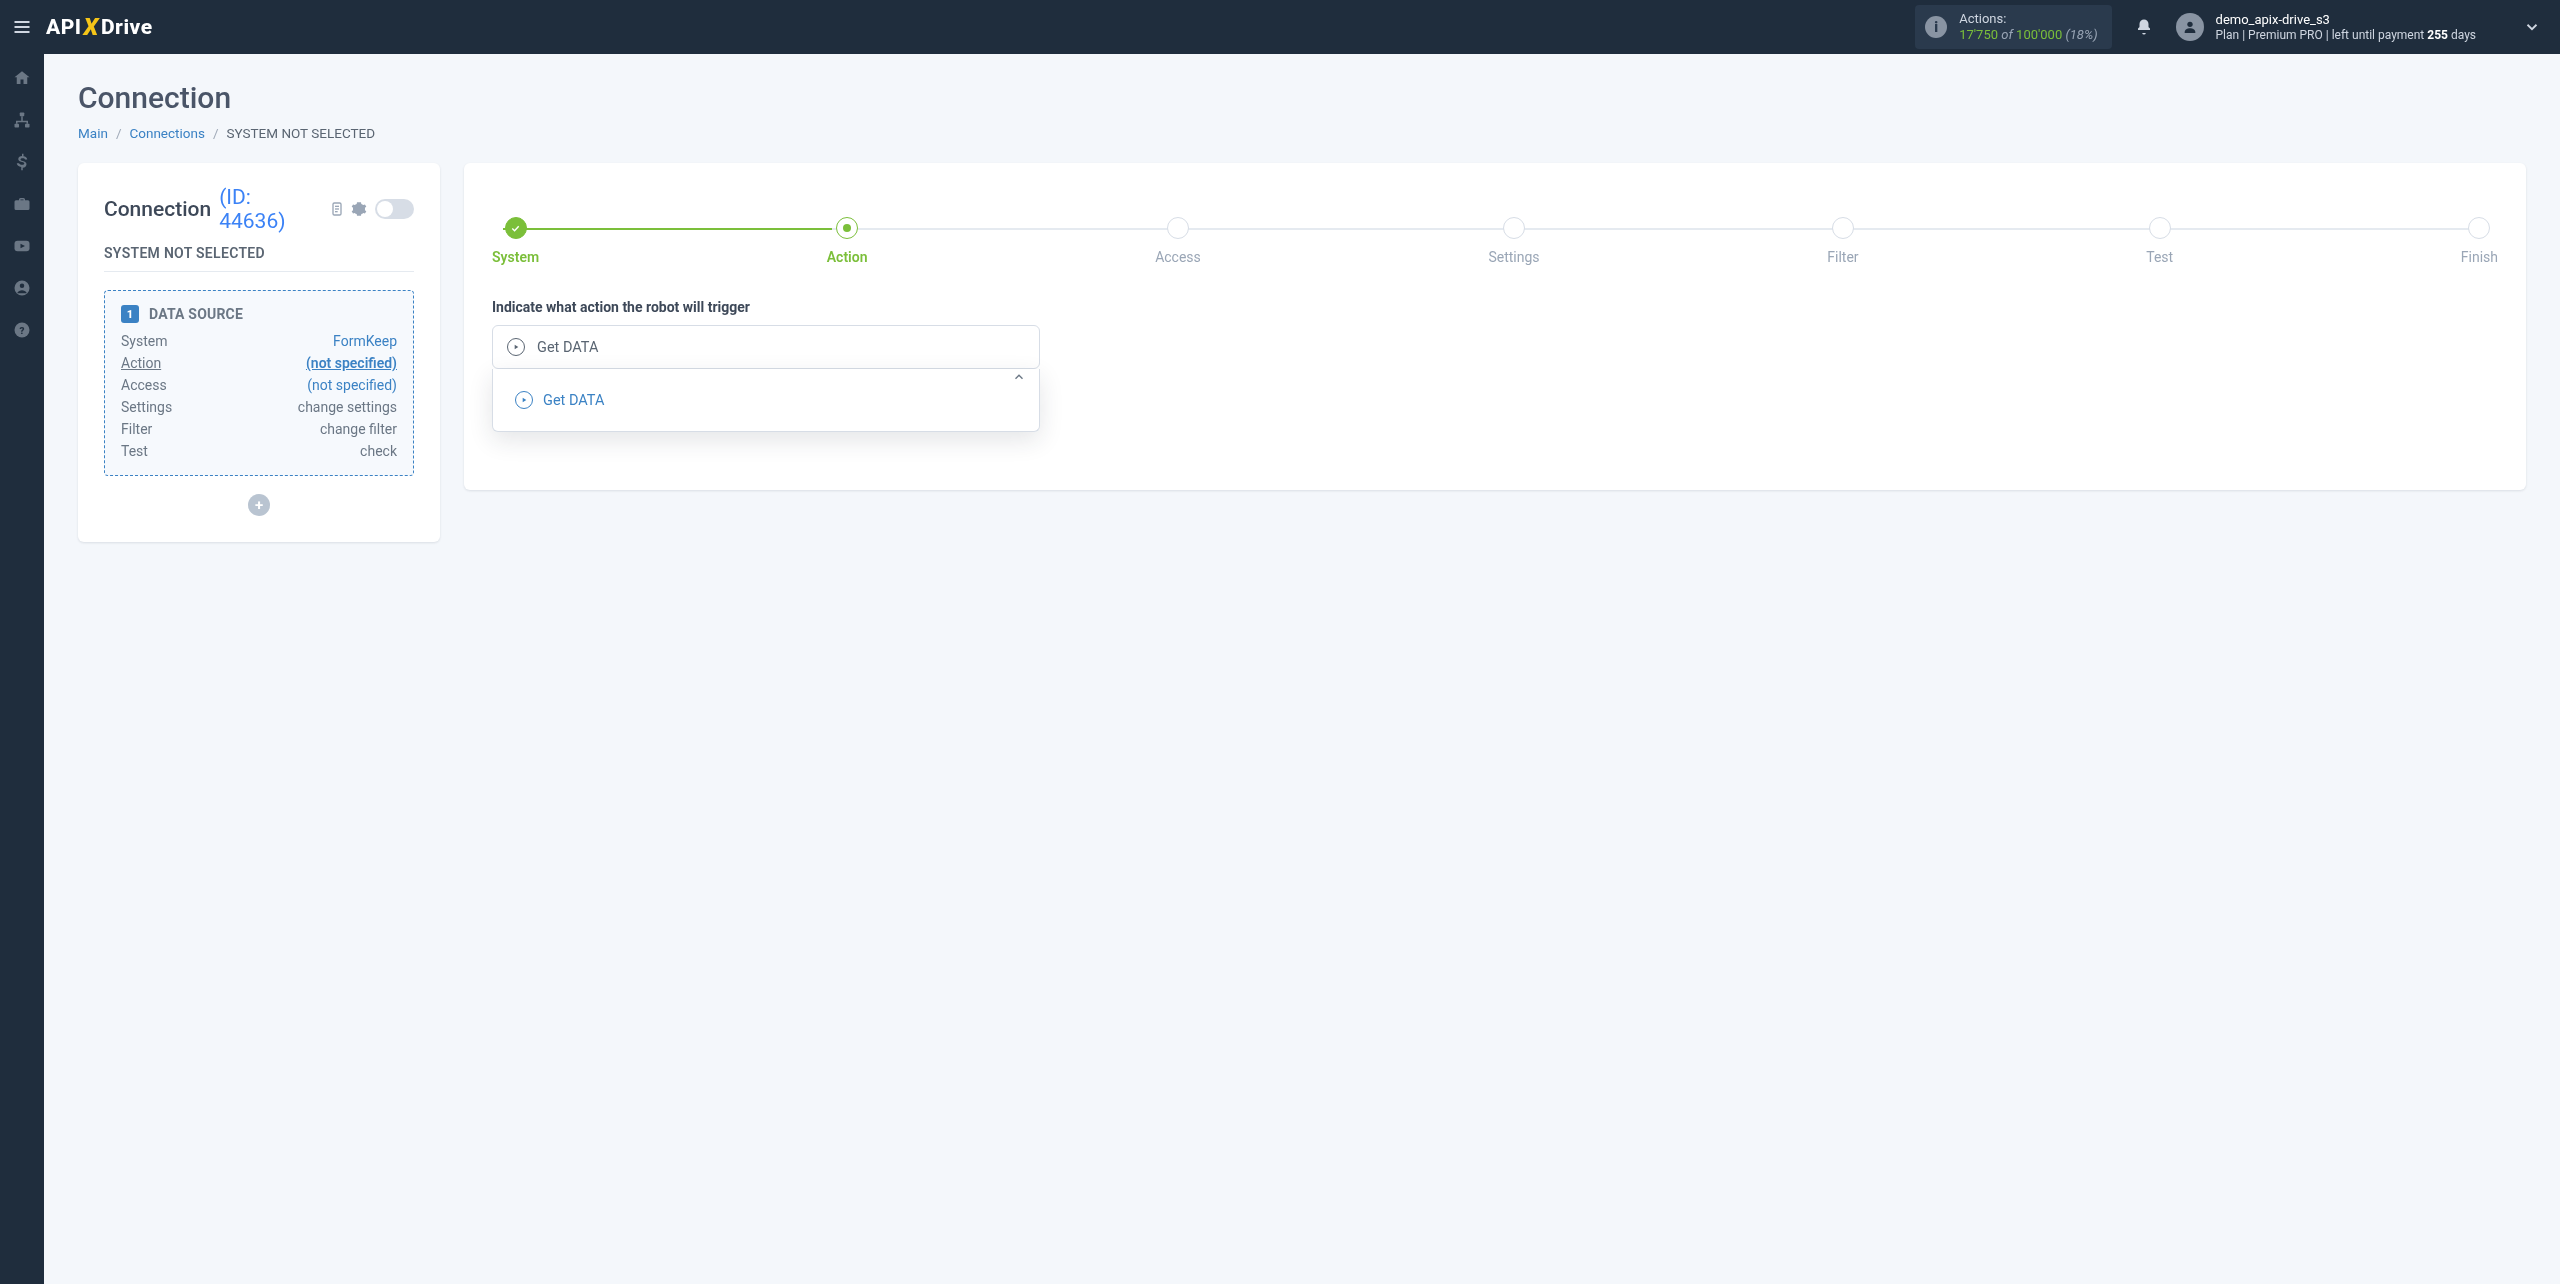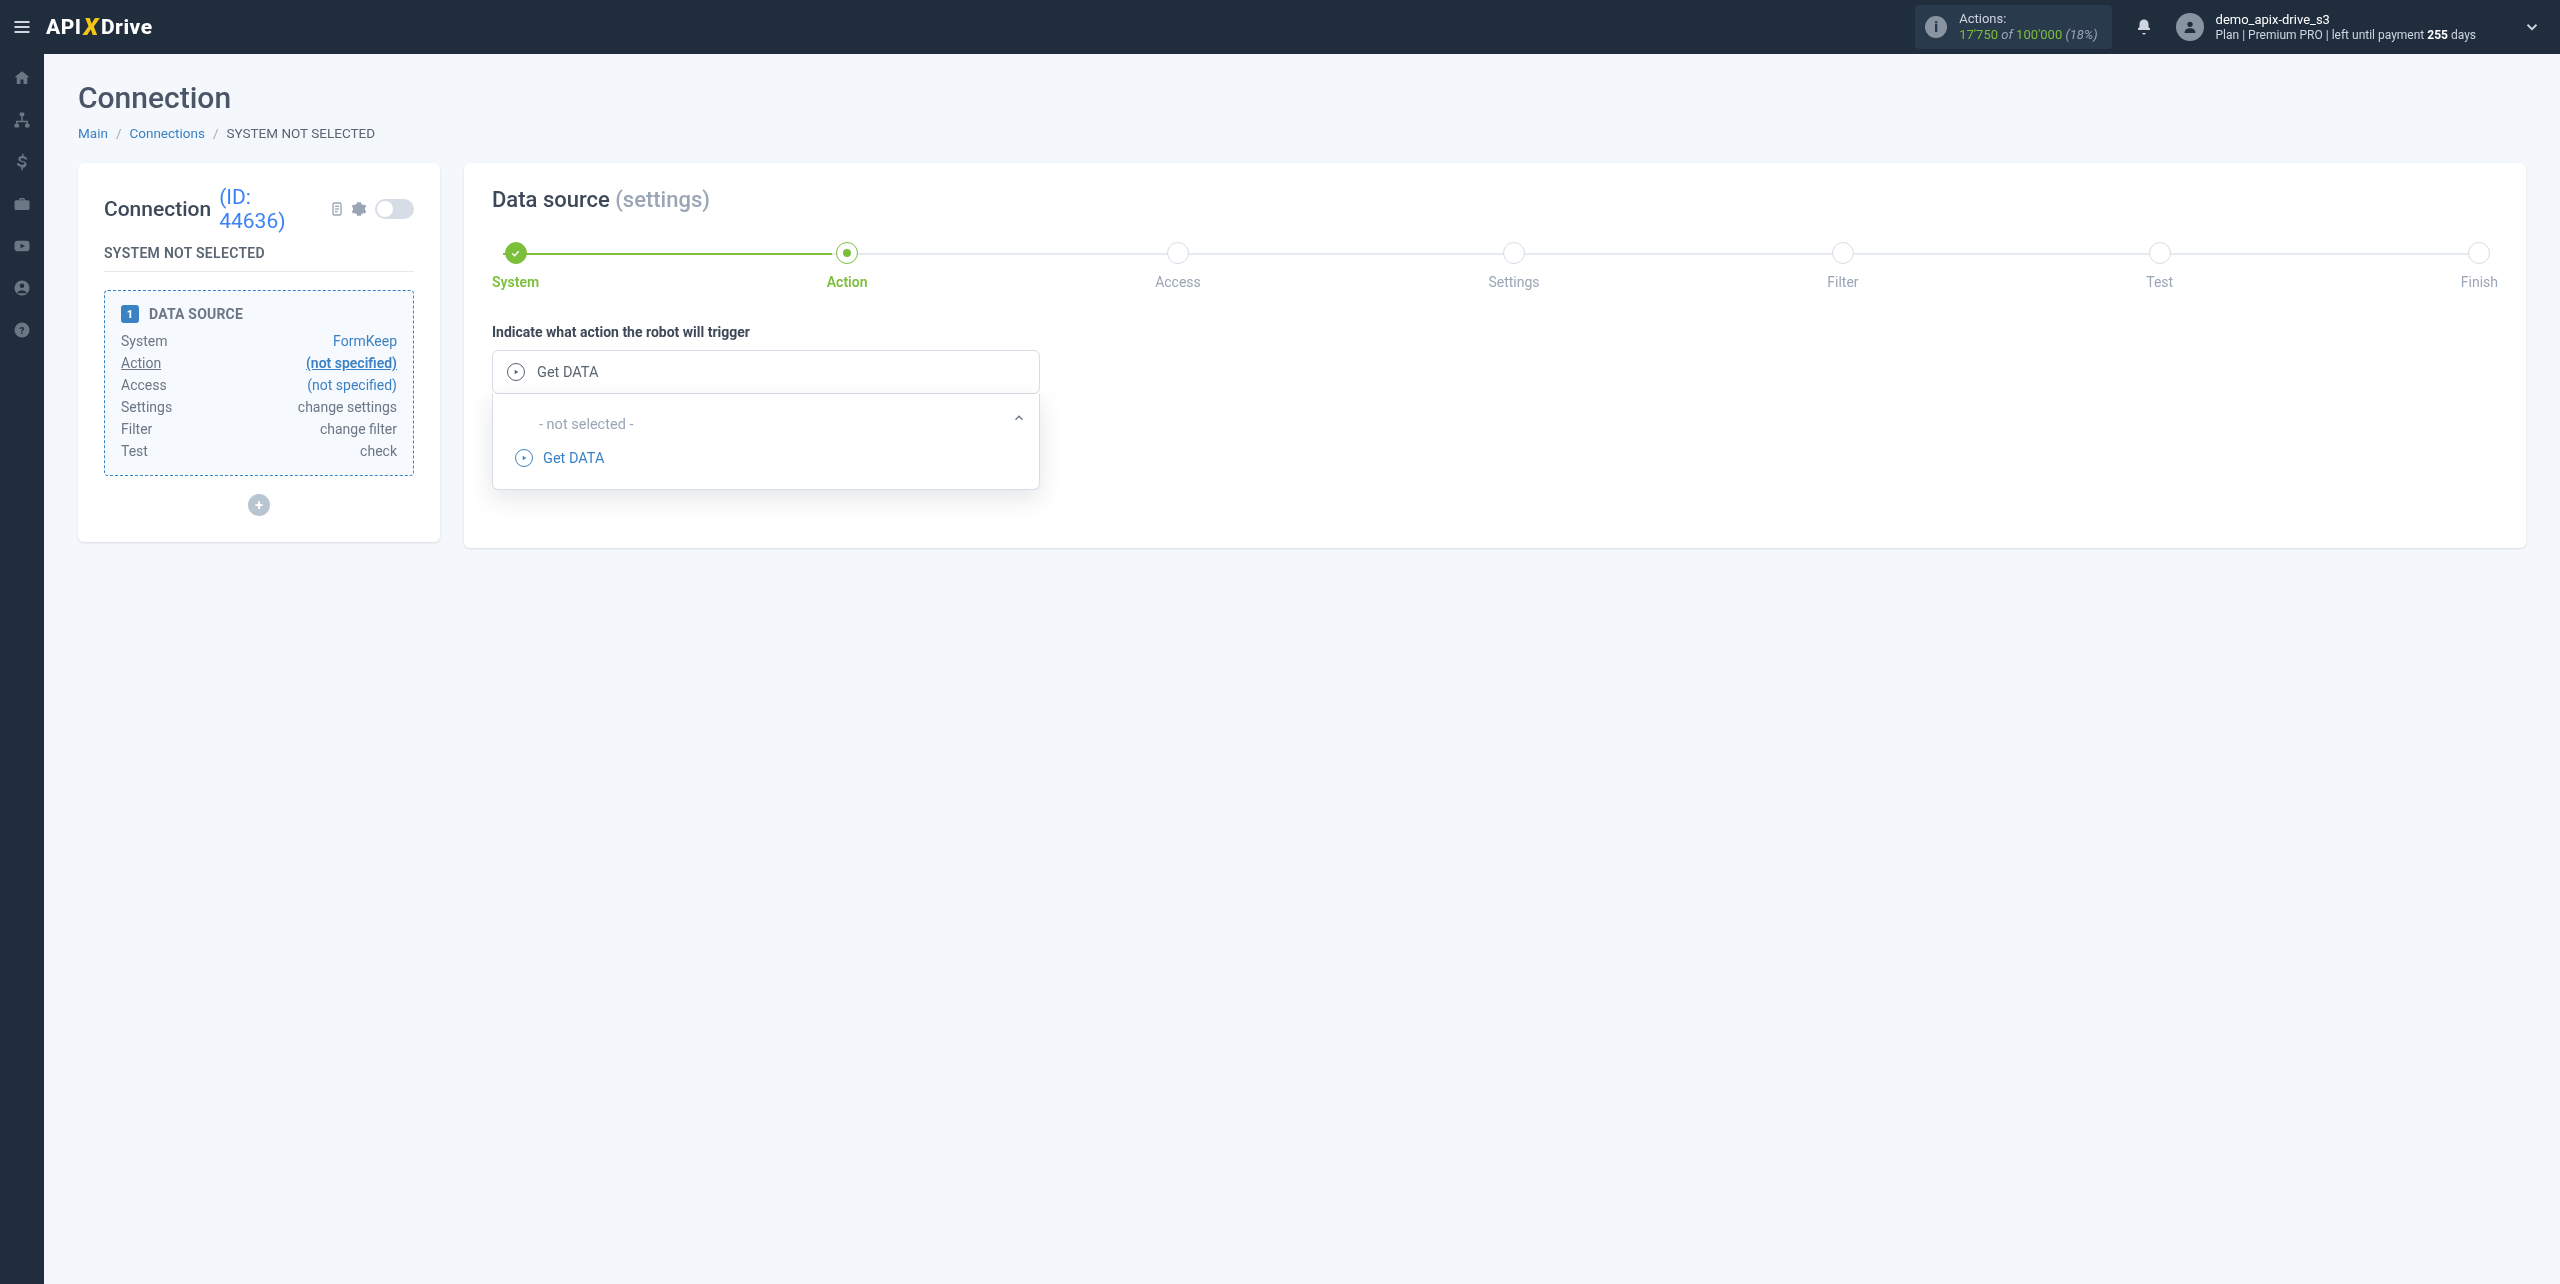--- a/index.html
+++ b/index.html
@@ -282,24 +282,20 @@
 
             <div class="k">Test</div>
             <div class="v">check</div>
           </div>
         </div>
 
         <div class="add-round">+</div>
       </div>
 
       <div class="card right-card">
-        <div class="rc-title">
-          <span>Data source</span>
-          <span class="muted">(settings)</span>
-        </div>
 
         <div class="stepper">
           <div class="step-line">
               <div class="fill" style="width:16.6%"></div>
             </div>
           <div class="step done">
             <div class="dot">
                 <svg width="11" height="11" viewBox="0 0 24 24" fill="none" stroke="#fff" stroke-width="3">
                   <polyline points="5 12 10 17 19 7"></polyline>
                 </svg>
@@ -344,21 +340,20 @@
             <span>Get DATA</span>
             <span class="select-caret">
               <svg width="14" height="14" viewBox="0 0 24 24" fill="none" stroke="currentColor" stroke-width="2.4">
                   <polyline points="6 15 12 9 18 15"></polyline>
                 </svg>
             </span>
           </div>
 
           <div class="dropdown">
 
-            <div class="opt">- not selected -</div>
             <div class="opt selectable">
               <span class="select-play">
                 <svg viewBox="0 0 24 24">
                     <polygon points="8,5 19,12 8,19"></polygon>
                   </svg>
               </span>
               <span>Get DATA</span>
             </div>
           </div>
         </div>

